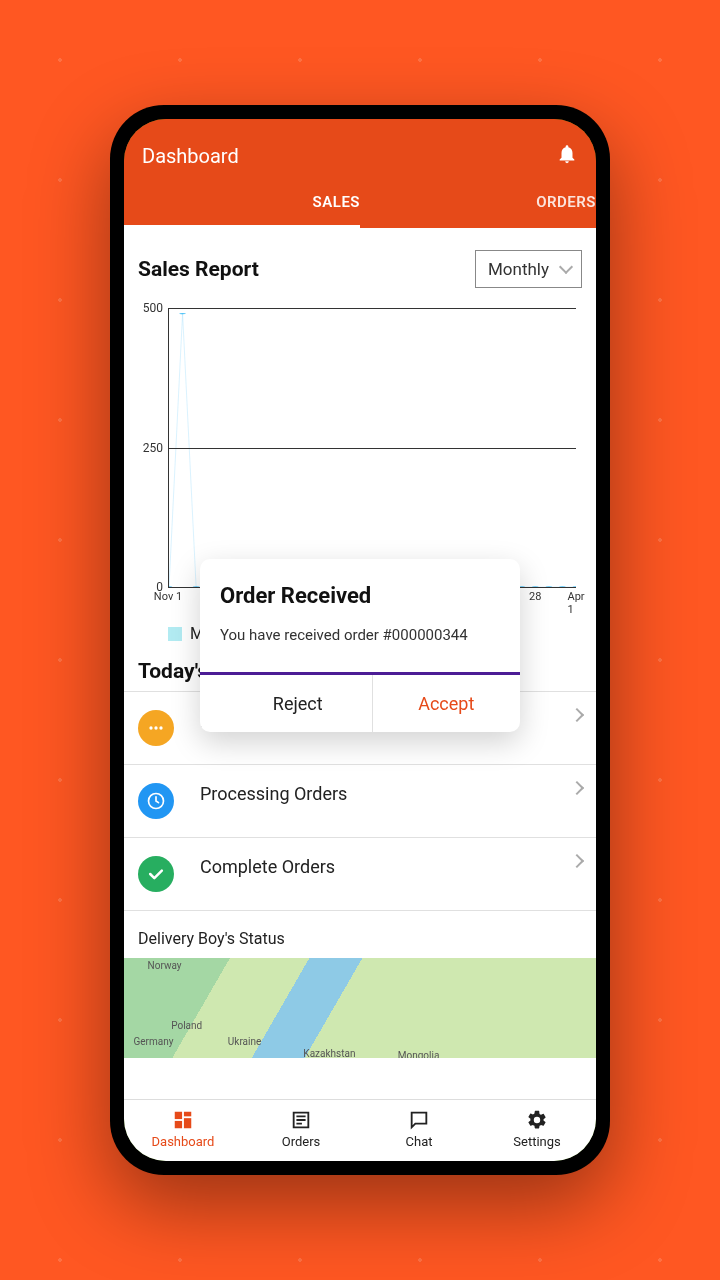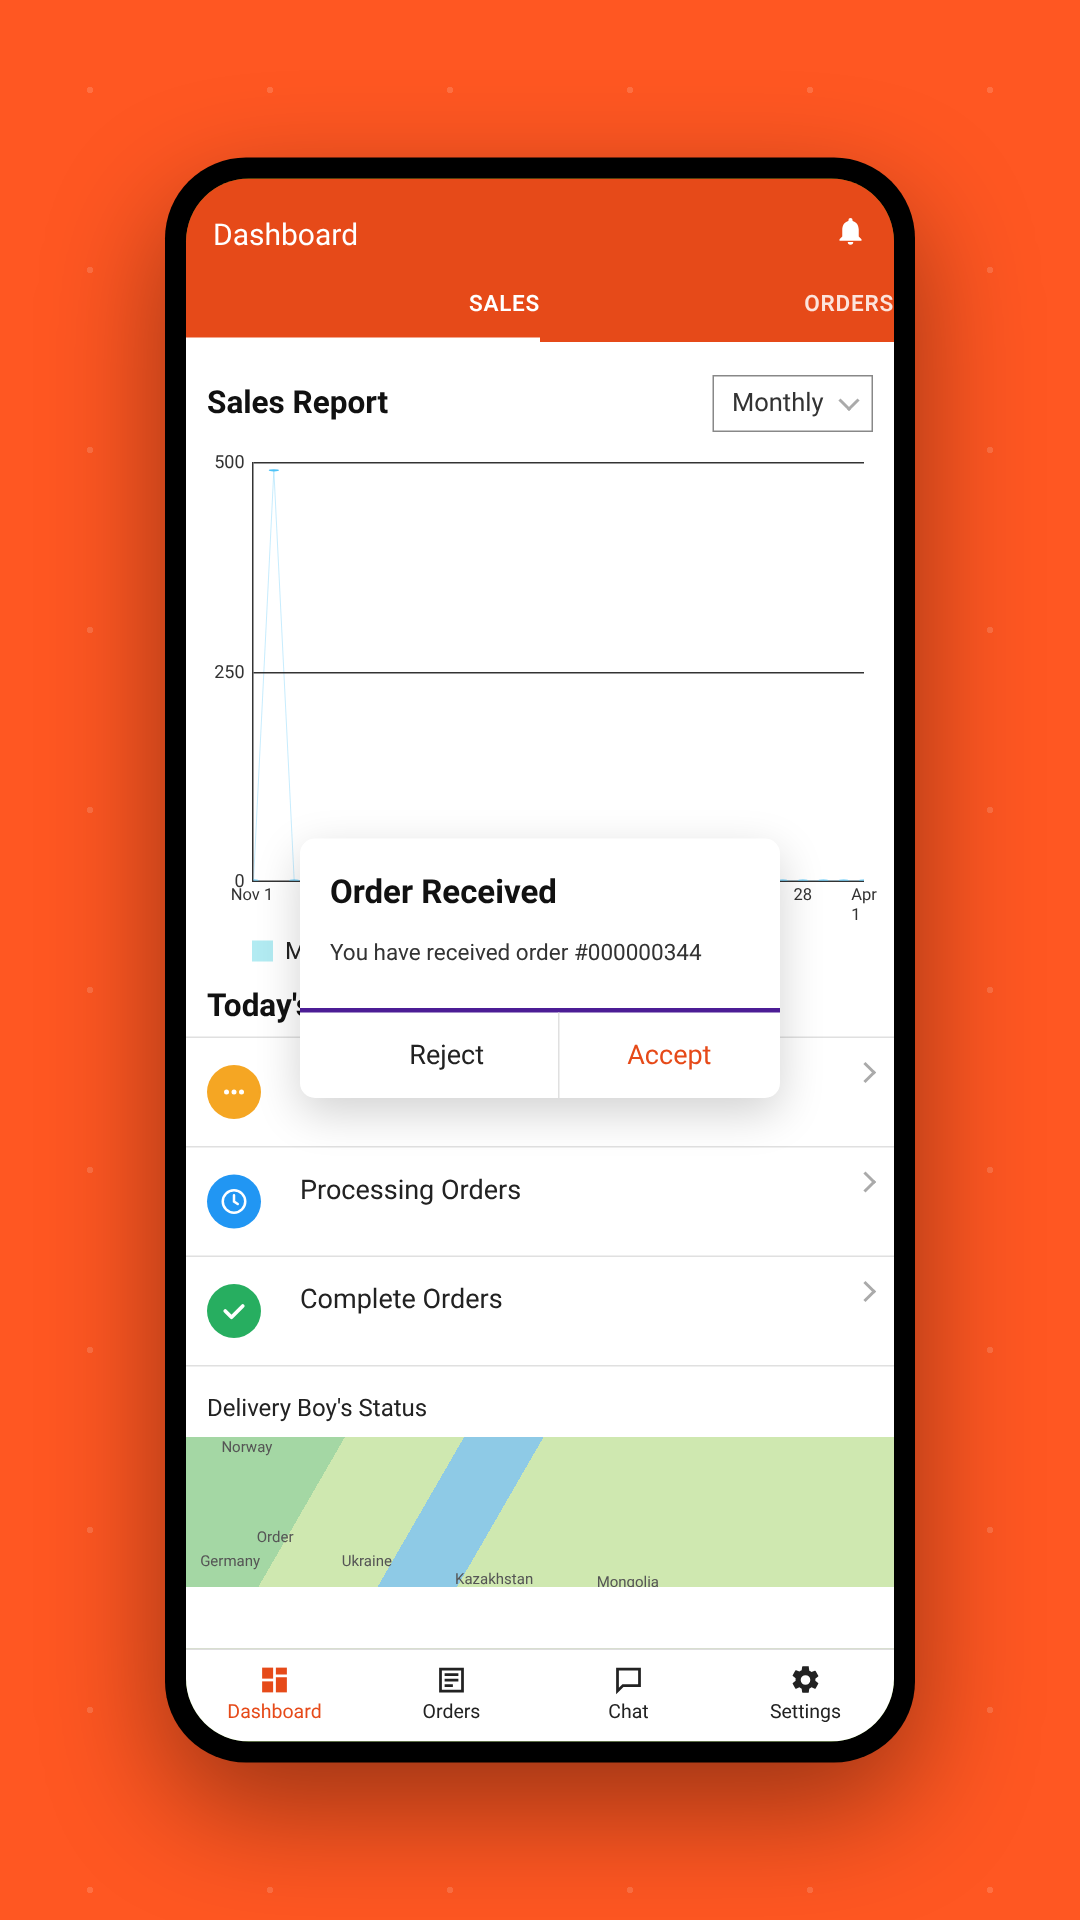--- a/index.html
+++ b/index.html
@@ -377,21 +377,21 @@
             </div>
       <div class="order-label">Complete Orders</div>
       <div class="chev"></div>
           </div>
         </div>
 
       <div class="delivery-title">Delivery Boy's Status</div>
 
       <div class="map" id="map">
           <span style="left: 5%; top: 2%;">Norway</span>
-          <span style="left: 10%; top: 62%;">Order</span>
+          <span style="left: 10%; top: 62%;">Poland</span>
           <span style="left: 2%; top: 78%;">Germany</span>
           <span style="left: 22%; top: 78%;">Ukraine</span>
           <span style="left: 38%; top: 90%;">Kazakhstan</span>
           <span style="left: 58%; top: 92%;">Mongolia</span>
         </div>
 
     </div>
 
     <div class="bottom-nav">
       <div class="nav-item active">

